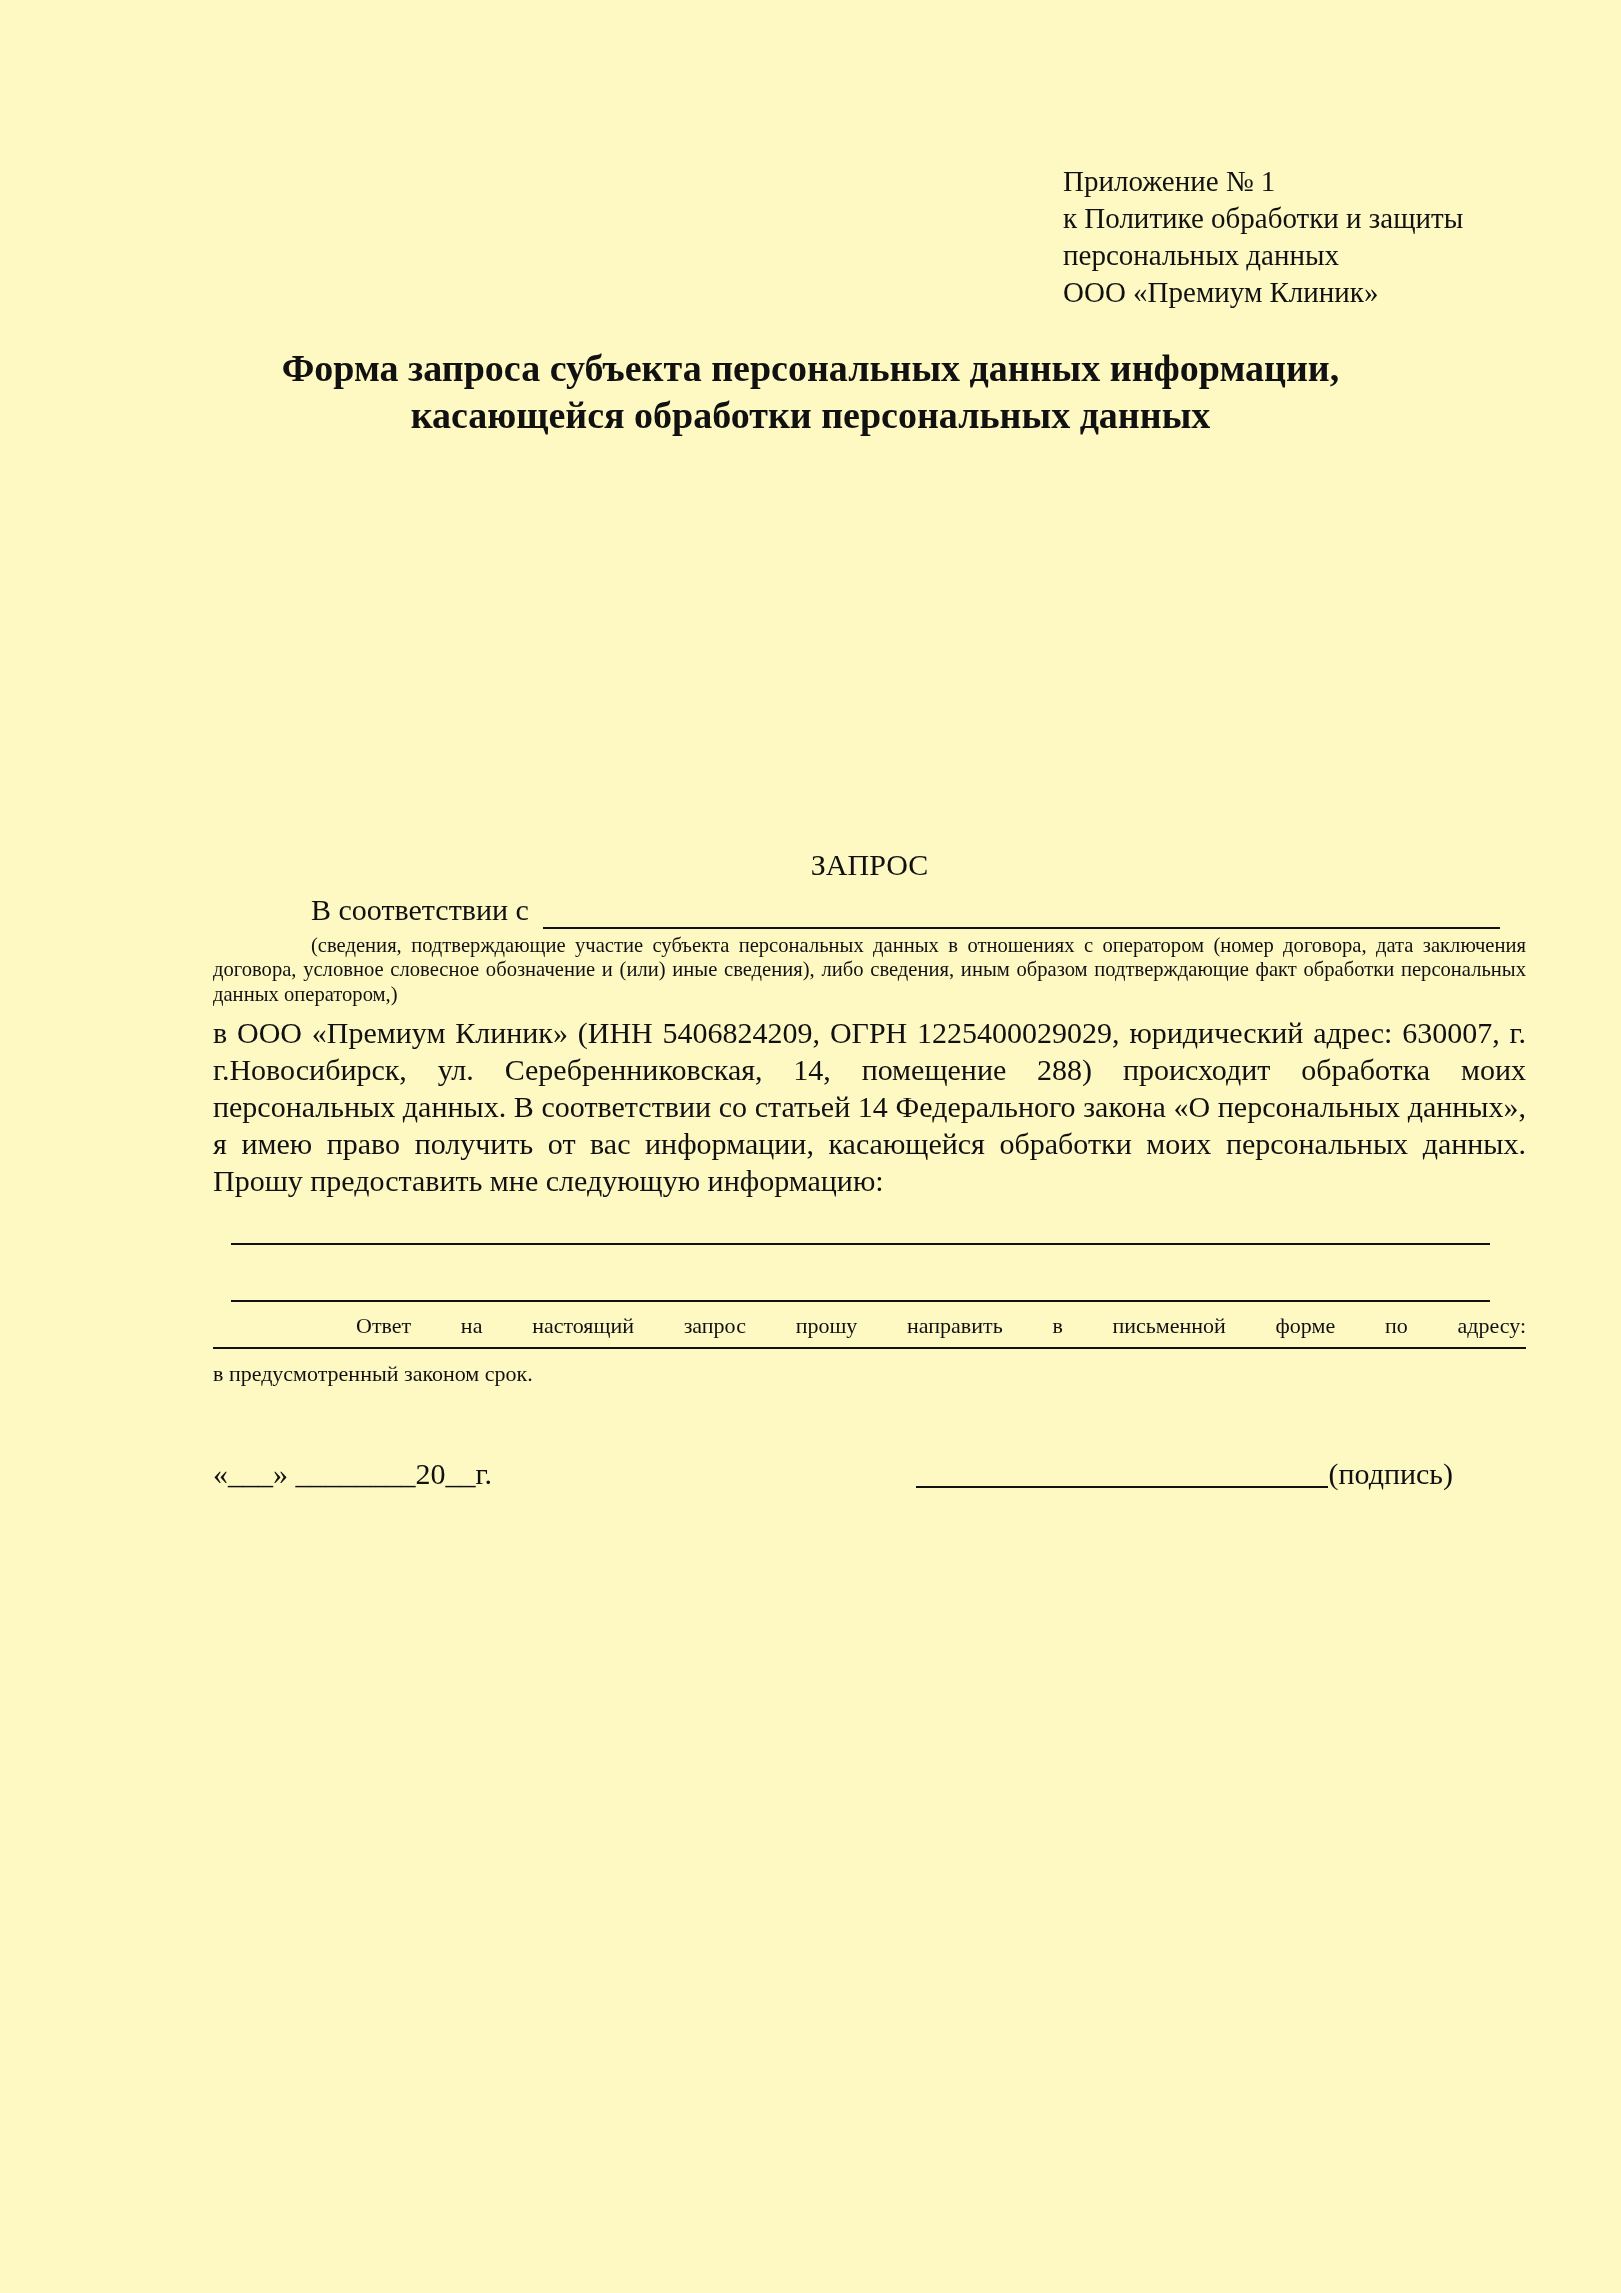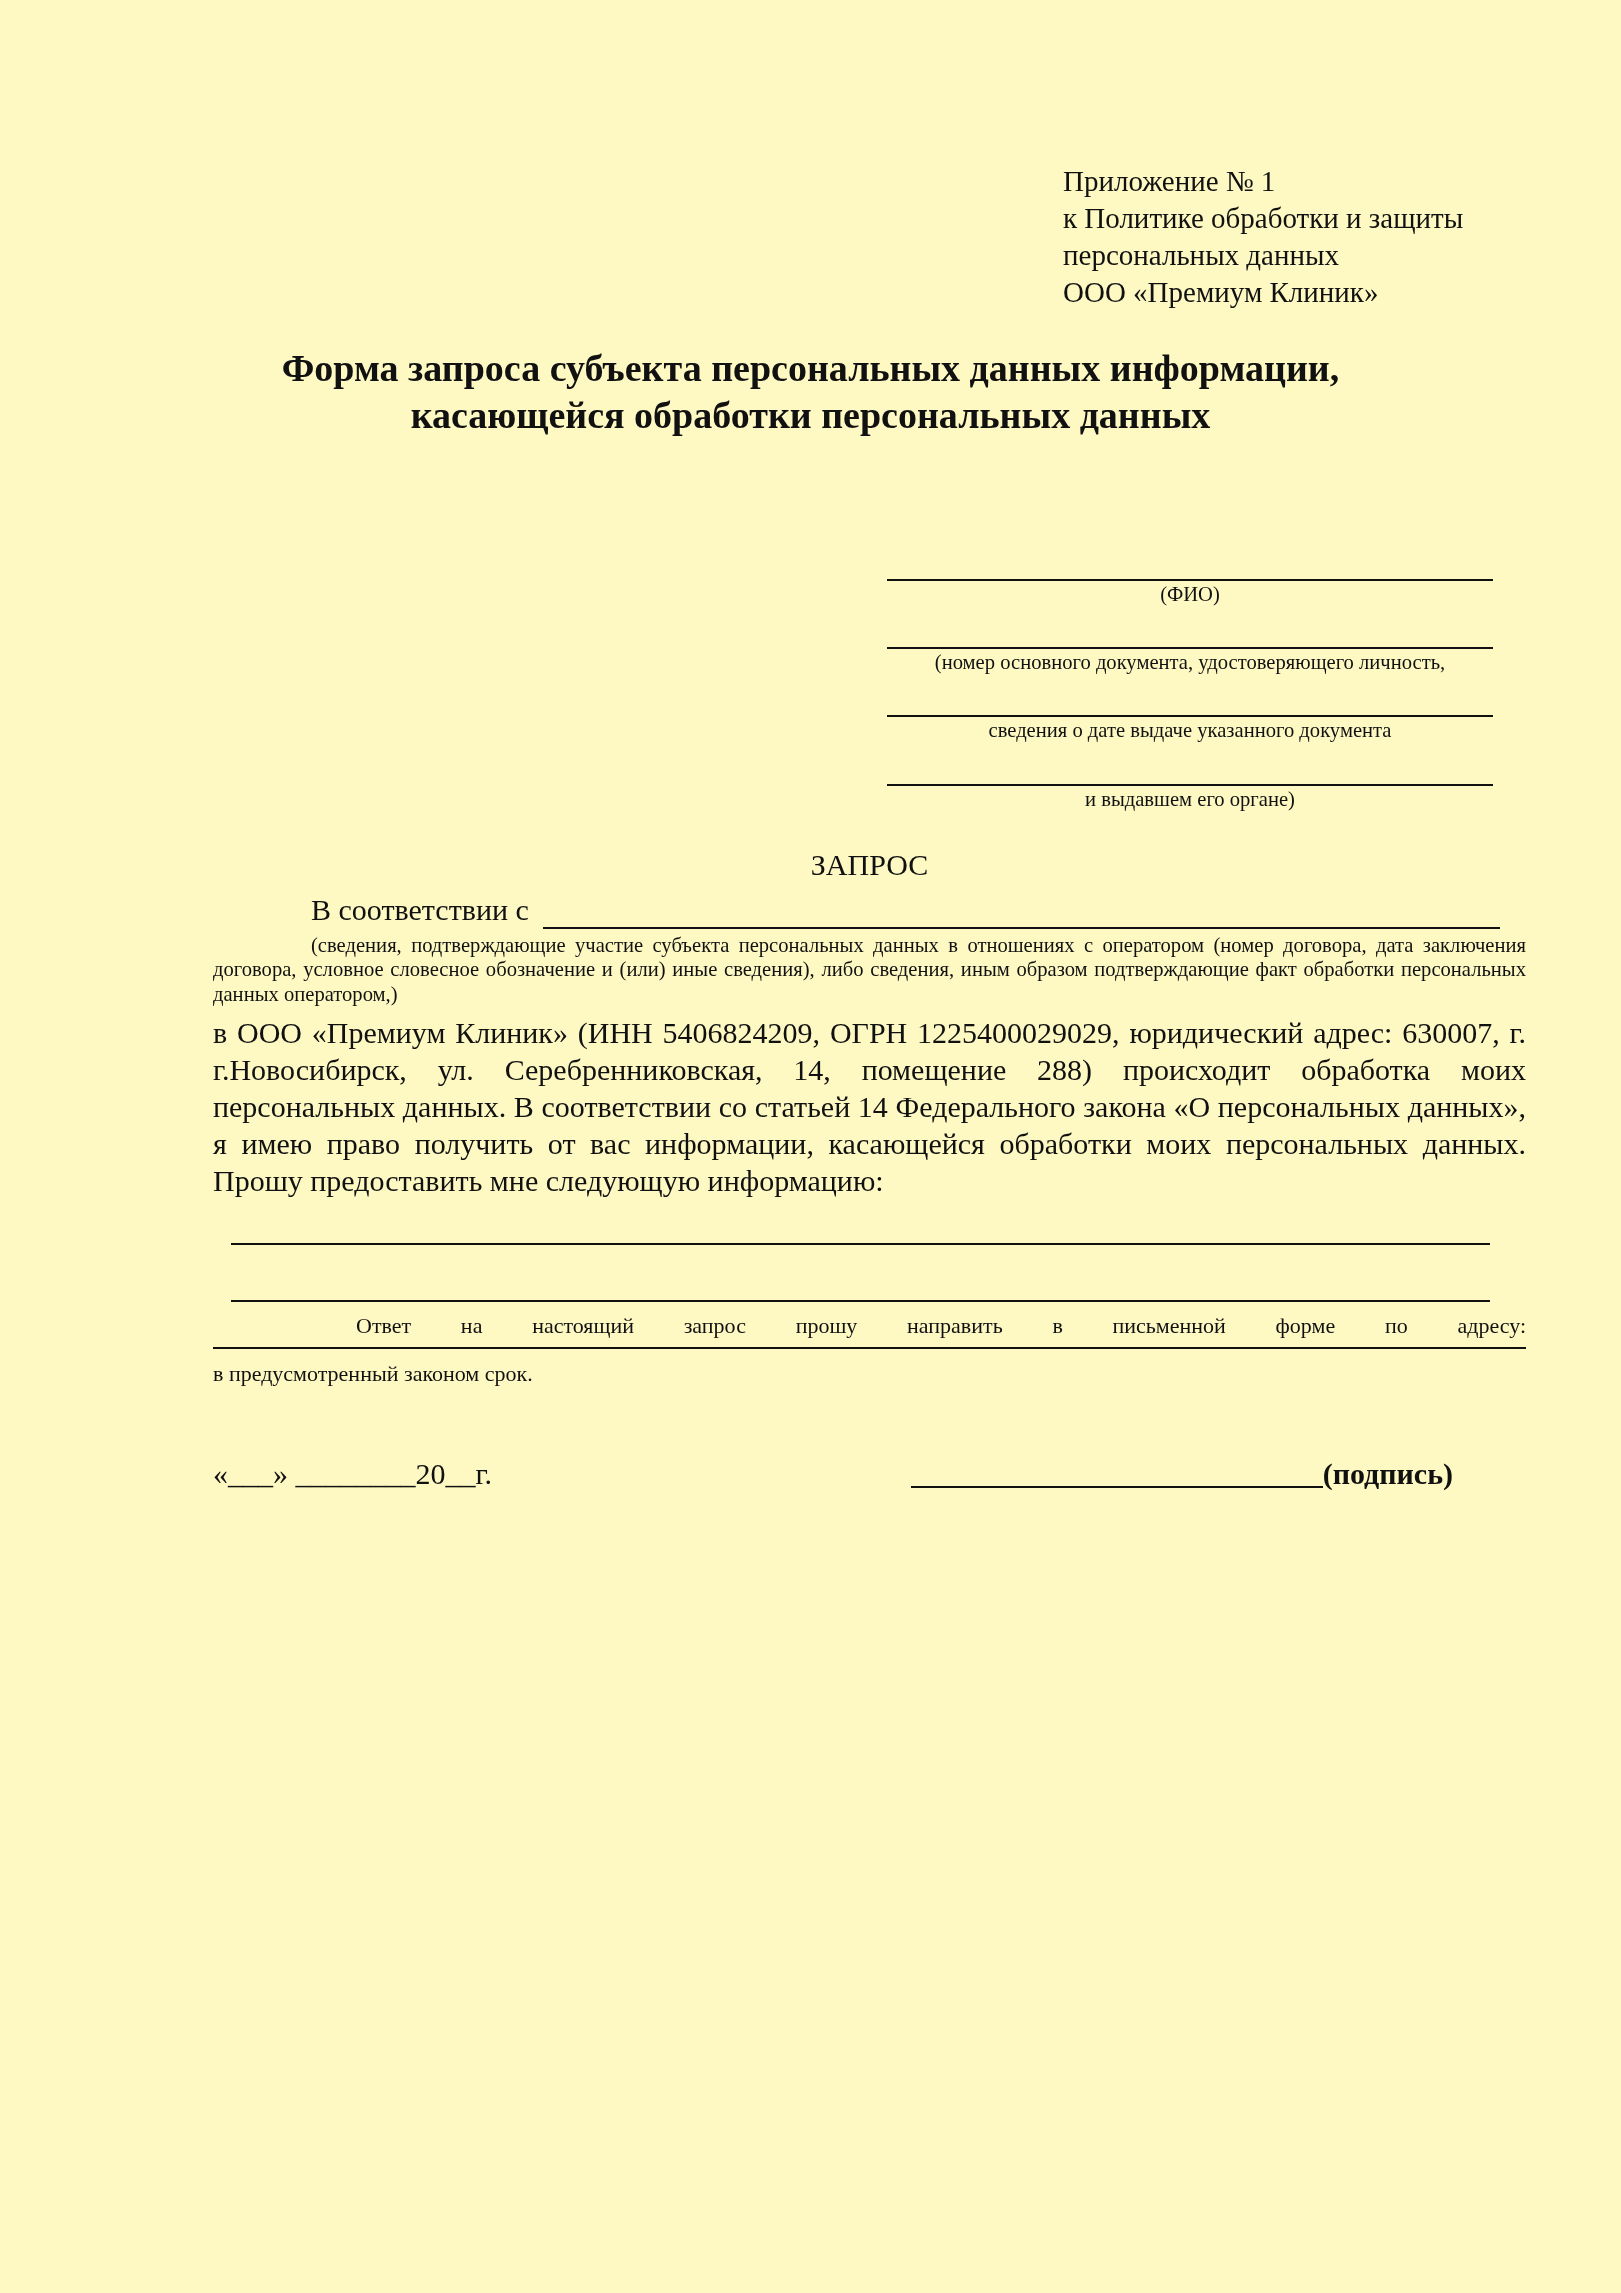--- a/index.html
+++ b/index.html
@@ -122,53 +122,40 @@
     top: 1453px;
     width: 1240px;
     display: flex;
     align-items: stretch;
     font-size: 30px;
     line-height: 41px;
   }
   .date { white-space: nowrap; }
   .spacer { flex: 1; }
   .sig-fill { width: 412px; border-bottom: 2.9px solid #111; margin-bottom: 5.9px; }
-  .sig-cap { white-space: nowrap; font-weight: bold; }
+  .sig-cap { white-space: nowrap; }
 </style>
 </head>
 <body>
 
 <div class="page">
 
   <div class="header-block">
     <div>Приложение № 1</div>
     <div>к Политике обработки и защиты</div>
     <div>персональных данных</div>
     <div>ООО «Премиум Клиник»</div>
   </div>
 
   <div class="title">
     <div>Форма запроса субъекта персональных данных информации,</div>
     <div>касающейся обработки персональных данных</div>
   </div>
 
 
-  <div class="fields">
-    <div class="field-line first"></div>
-    <div class="field-cap">(ФИО)</div>
-
-    <div class="field-line"></div>
-    <div class="field-cap">(номер основного документа, удостоверяющего личность,</div>
-
-    <div class="field-line"></div>
-    <div class="field-cap">сведения о дате выдаче указанного документа</div>
-
-    <div class="field-line"></div>
-    <div class="field-cap">и выдавшем его органе)</div>
-  </div>
 
   <div class="zapros">ЗАПРОС</div>
 
   <div class="request">
     <div class="intro-row">
       <span class="intro-label">В соответствии с</span>
       <span class="intro-fill"></span>
     </div>
     <div class="fine-print">(сведения, подтверждающие участие субъекта персональных данных в отношениях с оператором (номер договора, дата заключения договора, условное словесное обозначение и (или) иные сведения), либо сведения, иным образом подтверждающие факт обработки персональных данных оператором,)</div>
     <div class="body-par">в ООО «Премиум Клиник» (ИНН 5406824209, ОГРН 1225400029029, юридический адрес: 630007, г. г.Новосибирск, ул. Серебренниковская, 14, помещение 288) происходит обработка моих персональных данных. В соответствии со статьей 14 Федерального закона «О персональных данных», я имею право получить от вас информации, касающейся обработки моих персональных данных. Прошу предоставить мне следующую информацию:</div>

